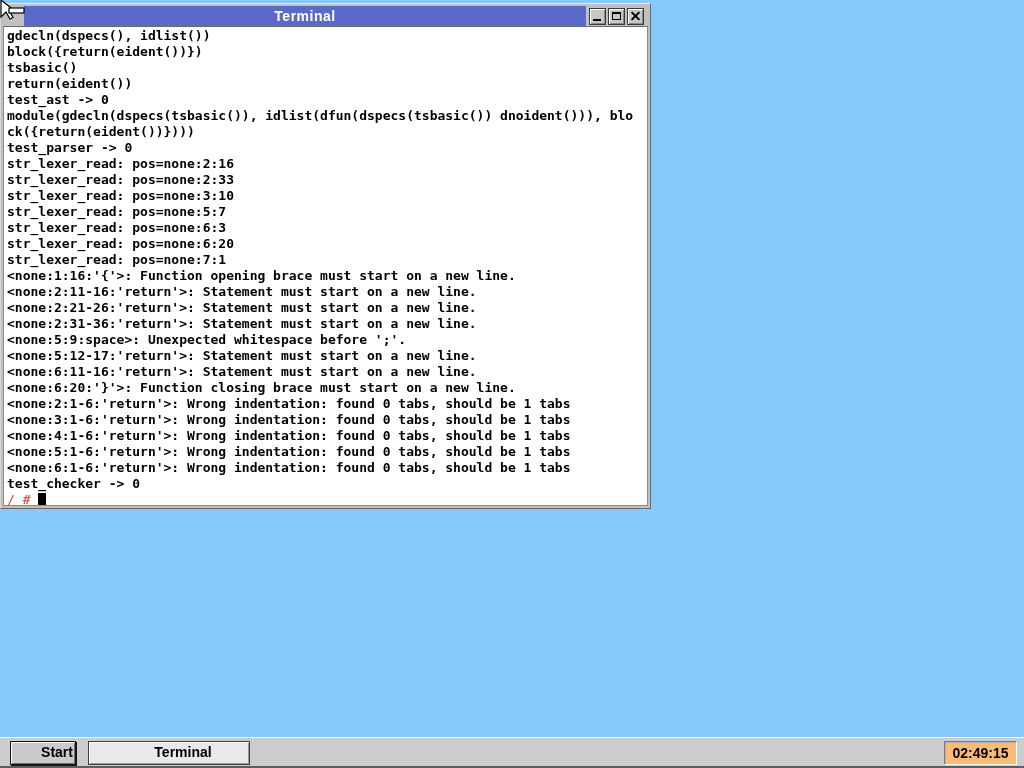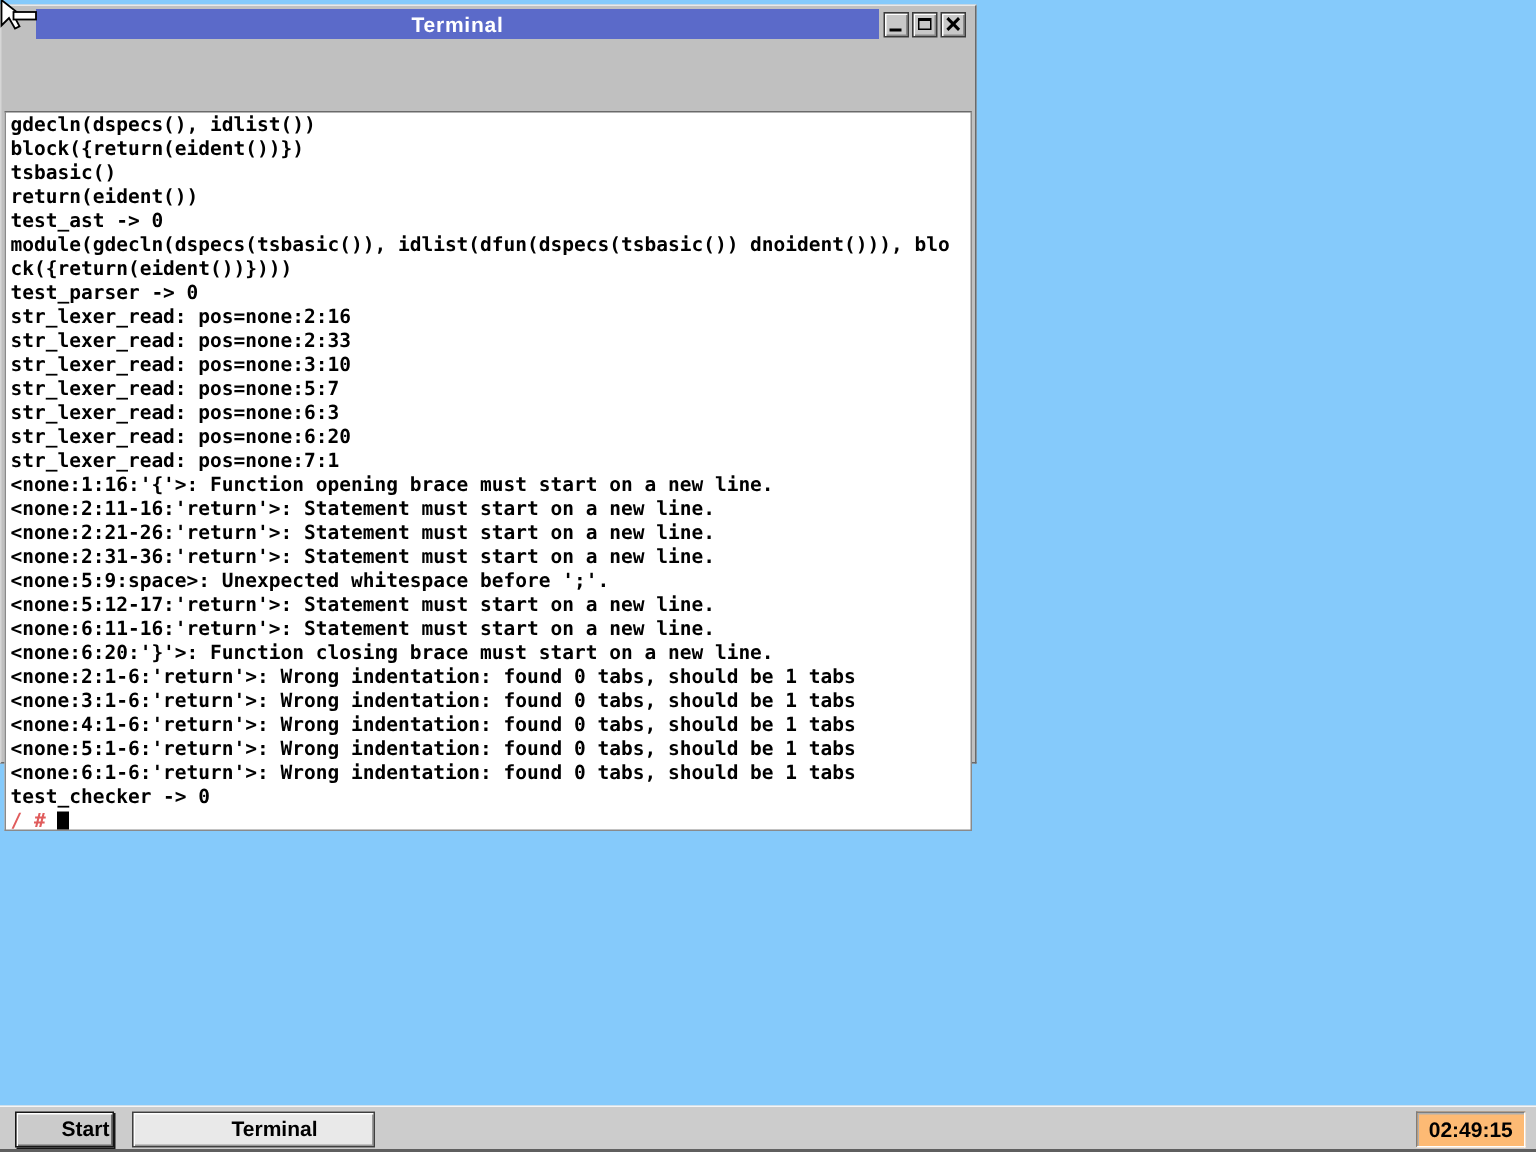--- a/index.html
+++ b/index.html
@@ -85,21 +85,20 @@
     border: 1px solid #8a8a8a;
     border-top-color: #6a6a6a;
     overflow: hidden;
     padding: 1px 0 0 3px;
     color: var(--terminal-text, #000000);
     font-family: "DejaVu Sans Mono", "Liberation Mono", monospace;
     font-size: 13px;
     font-weight: bold;
     line-height: 16px;
     cursor: text;
-    margin-top: 48px;
   }
   .term-lines { white-space: pre; }
   .prompt-line { white-space: pre; height: 16px; }
   .prompt { color: var(--prompt-red, #E05C5C); }
   .cursor-block {
     display: inline-block;
     width: 8px; height: 14px;
     background: #000;
     margin-left: 8px;
     vertical-align: text-bottom;

